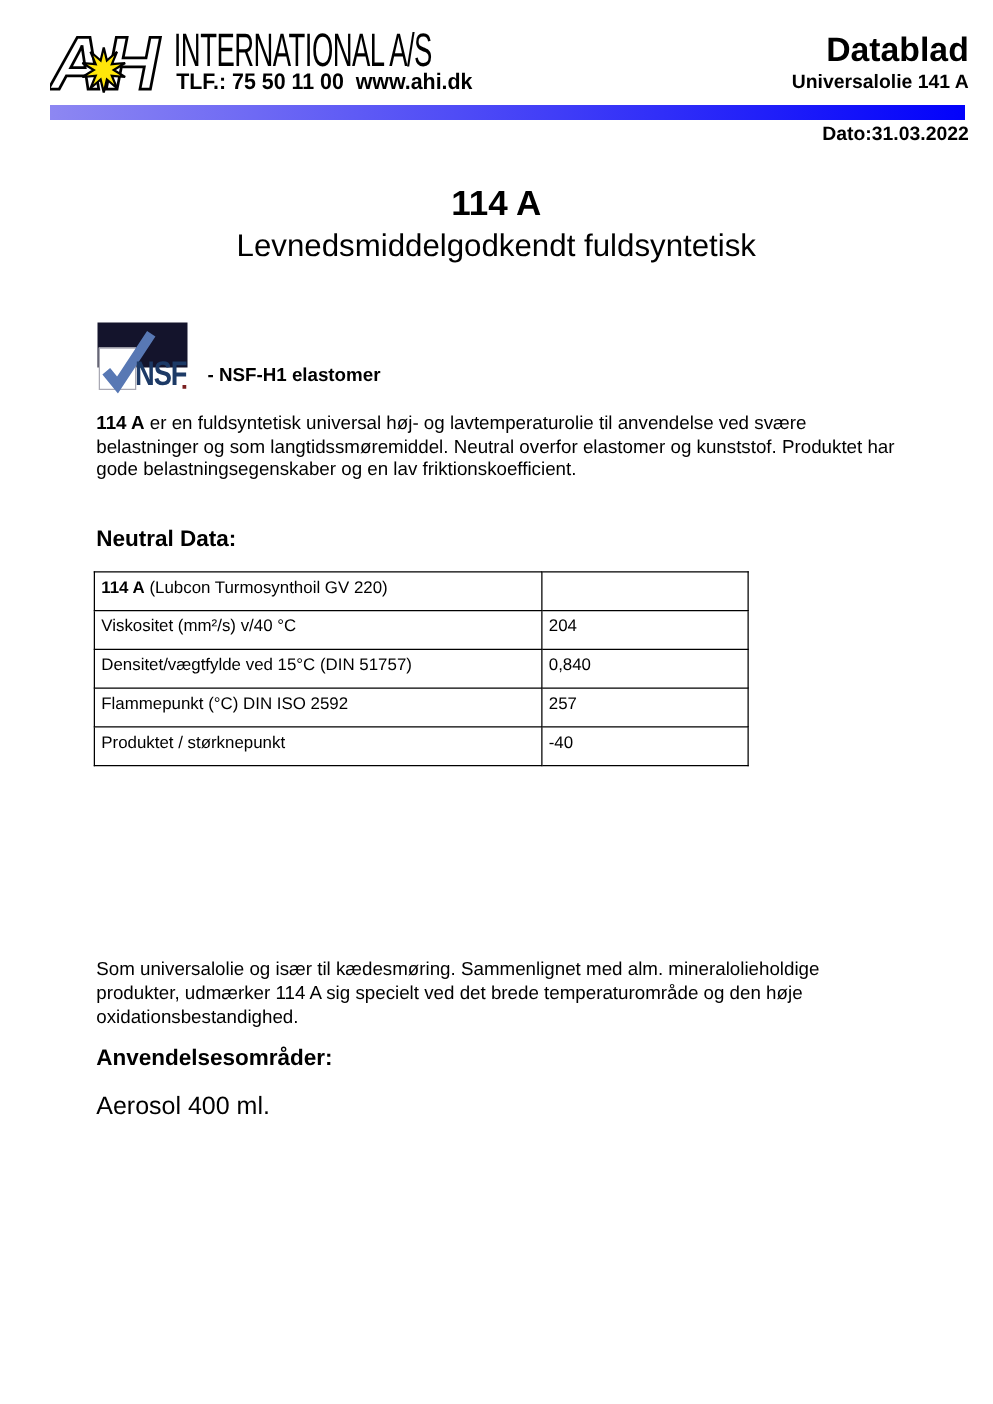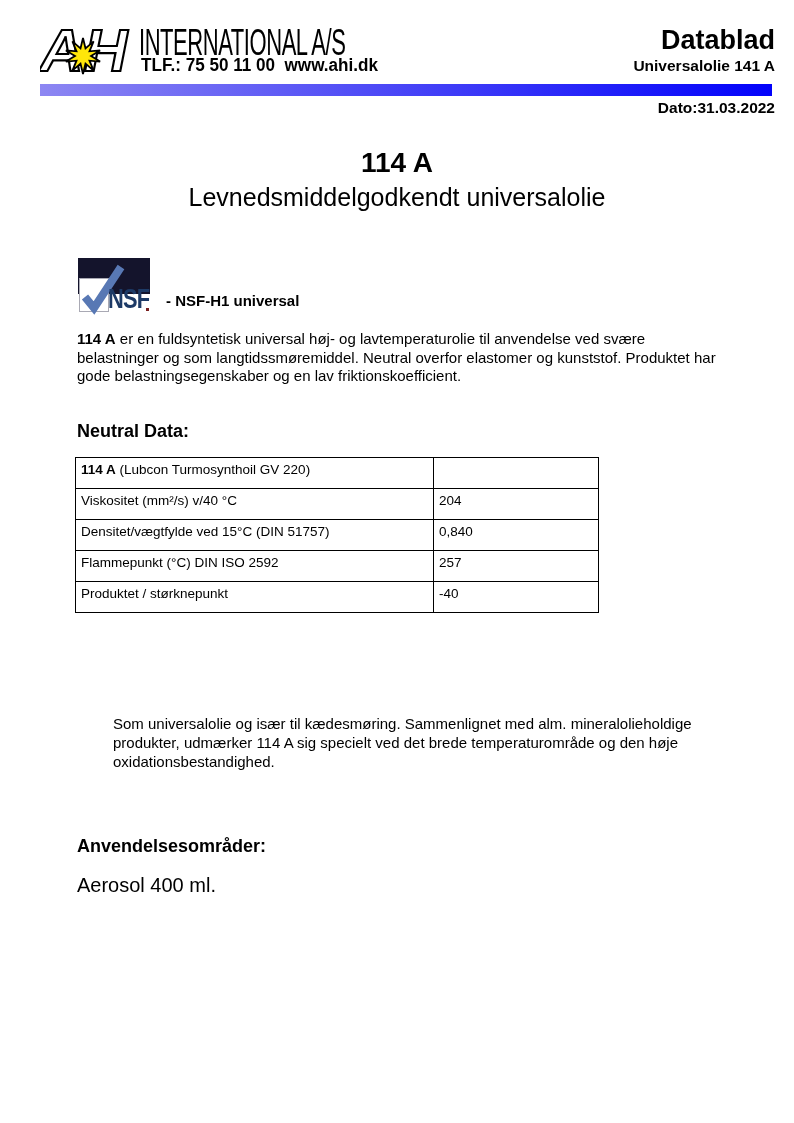--- a/index.html
+++ b/index.html
@@ -64,21 +64,21 @@
     position: absolute; left: 75px; top: 457px;
     border-collapse: collapse; table-layout: fixed; width: 523px;
     font-size: 13.5px;
   }
   .data-table td {
     border: 1px solid #000; vertical-align: top;
     padding: 4px 5px 0 5px; height: 31px; box-sizing: border-box;
     overflow: hidden; white-space: nowrap;
   }
 
-  .anvendelse-par { position: absolute; left: 77px; top: 714px; width: 640px; font-size: 15px; line-height: 19px; margin-left: 36px; }
+  .anvendelse-par { position: absolute; left: 77px; top: 766px; width: 640px; font-size: 15px; line-height: 19px; }
   .produkt-par { position: absolute; left: 77px; top: 874px; font-size: 20px; }
 </style>
 </head>
 <body>
 
 <div class="page">
 
   <svg class="logo-svg" width="100" height="64" viewBox="0 0 100 64">
     <text x="0" y="56" font-family="Liberation Sans, sans-serif" font-size="60" font-weight="bold" font-style="italic" fill="#ffffff" stroke="#000000" stroke-width="2.2">A</text>
     <text x="44" y="56" font-family="Liberation Sans, sans-serif" font-size="60" font-weight="bold" font-style="italic" fill="#ffffff" stroke="#000000" stroke-width="2.2">H</text>
@@ -86,32 +86,32 @@
   </svg>
   <div class="company-name">INTERNATIONAL A/S</div>
   <div class="company-contact">TLF.: 75 50 11 00&nbsp;&nbsp;www.ahi.dk</div>
 
   <div class="doc-type">Datablad</div>
   <div class="doc-subtitle">Universalolie 141 A</div>
   <div class="blue-bar"></div>
   <div class="doc-date">Dato:31.03.2022</div>
 
   <div class="product-title">114 A</div>
-  <div class="product-subtitle">Levnedsmiddelgodkendt universalolie</div>
+  <div class="product-subtitle">Levnedsmiddelgodkendt fuldsyntetisk</div>
 
   <div class="nsf-logo">
     <div class="nsf-dark"></div>
     <div class="nsf-white-box"></div>
     <svg class="nsf-check-svg" width="72" height="57" viewBox="0 0 72 57">
       <polyline points="7,39 16,50 43,9" fill="none" stroke="#5878b4" stroke-width="8" stroke-linejoin="miter" stroke-linecap="butt"></polyline>
     </svg>
     <div class="nsf-text">NSF</div>
     <div class="nsf-dot"></div>
   </div>
-  <div class="nsf-label">- NSF-H1 universal</div>
+  <div class="nsf-label">- NSF-H1 elastomer</div>
 
   <div class="intro-par"><span class="bold">114 A</span><span> er en fuldsyntetisk universal høj- og lavtemperaturolie til anvendelse ved svære belastninger og som langtidssmøremiddel. Neutral overfor elastomer og kunststof. Produktet har gode belastningsegenskaber og en lav friktionskoefficient.</span></div>
 
   <div class="section-heading h-tekniske">Neutral Data:</div>
 
   <table class="data-table">
     <colgroup>
         <col style="width:358px">
         <col style="width:165px">
       </colgroup>

